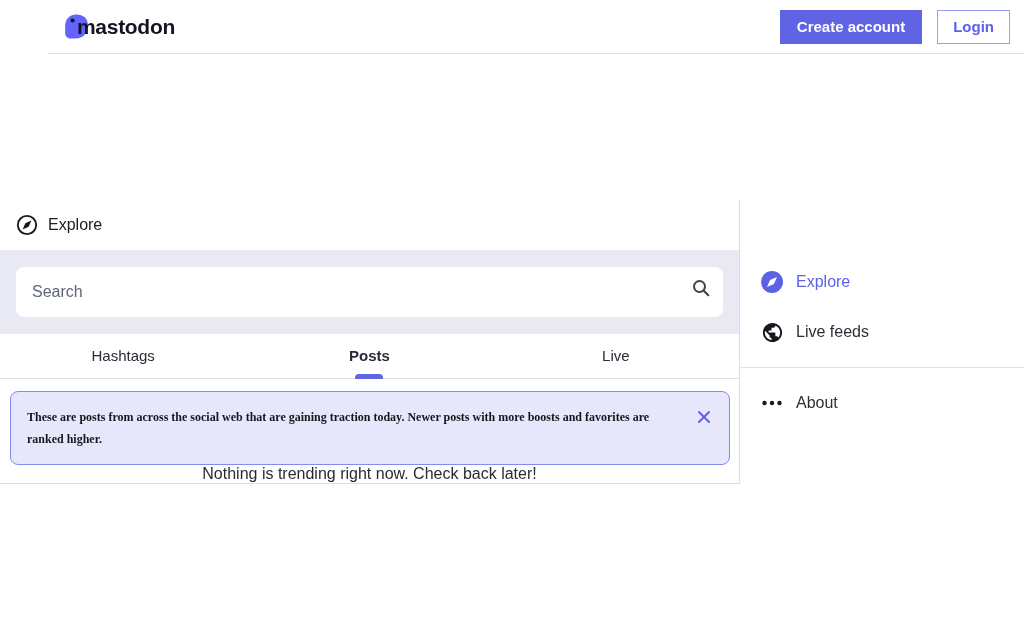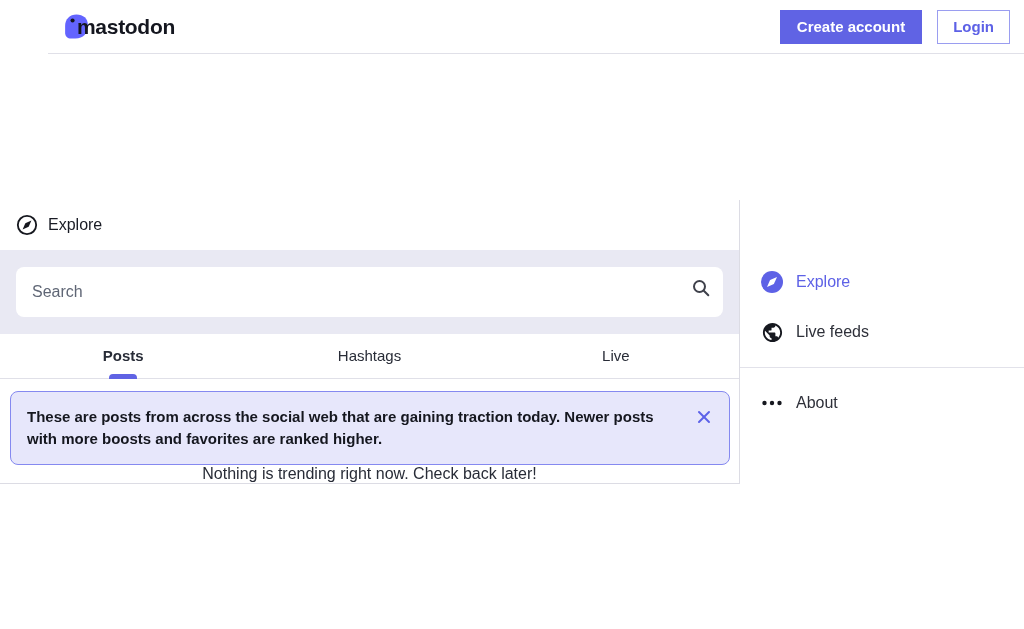--- a/index.html
+++ b/index.html
@@ -91,25 +91,26 @@
     margin:12px 9px 0 10px;
     background:#e7e7fb;
     border:1px solid #8589f0;
     border-radius:8px;
     padding:14px 14px 14px 16px;
     display:flex;
     align-items:flex-start;
   }
   .banner-text {
     flex:1;
-    font-size:15px;
+    font-size:12px;
     font-weight:bold;
     line-height:22px;
     color:#15171f;
     padding-right:30px;
+    font-family:Liberation Serif, serif;
   }
   .banner-close { background:none; border:0; cursor:pointer; padding:2px; line-height:0; }
 
   .empty-state {
     flex:1;
     display:flex; align-items:center; justify-content:center;
     font-size:16px;
     color:#282c37;
   }
 
@@ -164,26 +165,26 @@
         <span class="search-icon" style="line-height:0;">
           <svg width="20" height="20" viewBox="0 0 20 20">
             <circle cx="8.5" cy="8.5" r="5.5" fill="none" stroke="#3f414b" stroke-width="2"></circle>
             <line x1="12.8" y1="12.8" x2="17.3" y2="17.3" stroke="#3f414b" stroke-width="2" stroke-linecap="round"></line>
           </svg>
         </span>
       </div>
     </div>
 
     <nav class="tabs">
+      <div class="tab">
+        <span>Hashtags</span>
+      </div>
       <div class="tab active">
         <span>Posts</span>
         <span class="tab-underline"></span>
-      </div>
-      <div class="tab">
-        <span>Hashtags</span>
       </div>
       <div class="tab">
         <span>Live</span>
       </div>
     </nav>
 
     <div class="dismissable-banner">
       <p class="banner-text">These are posts from across the social web that are gaining traction today. Newer posts with more boosts and favorites are ranked higher.</p>
       <button class="banner-close" aria-label="Dismiss">
         <svg width="18" height="18" viewBox="0 0 18 18">

